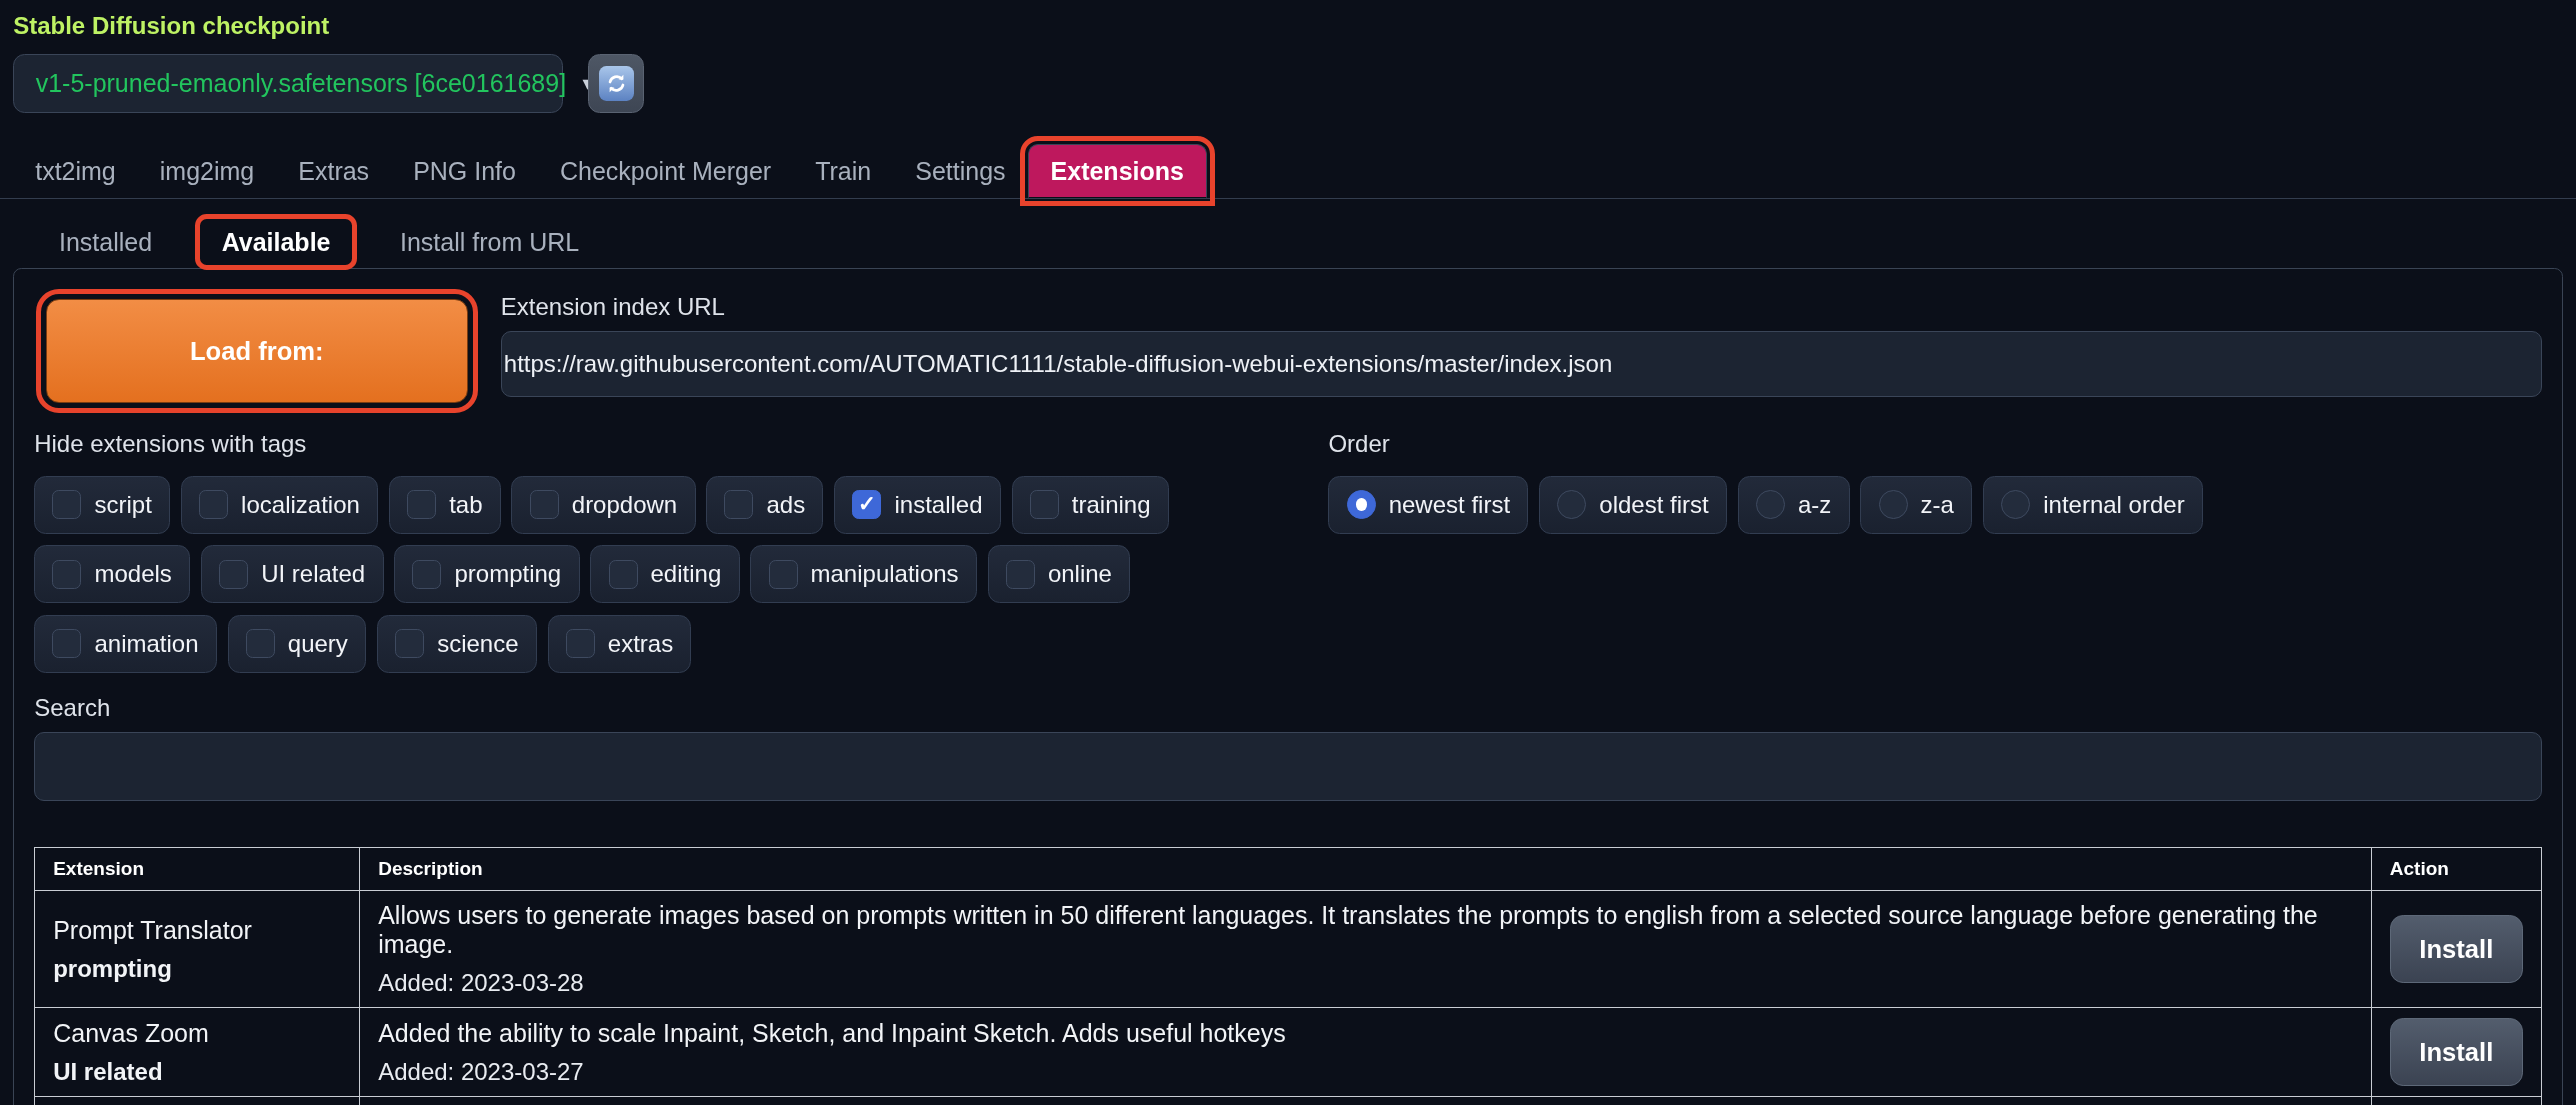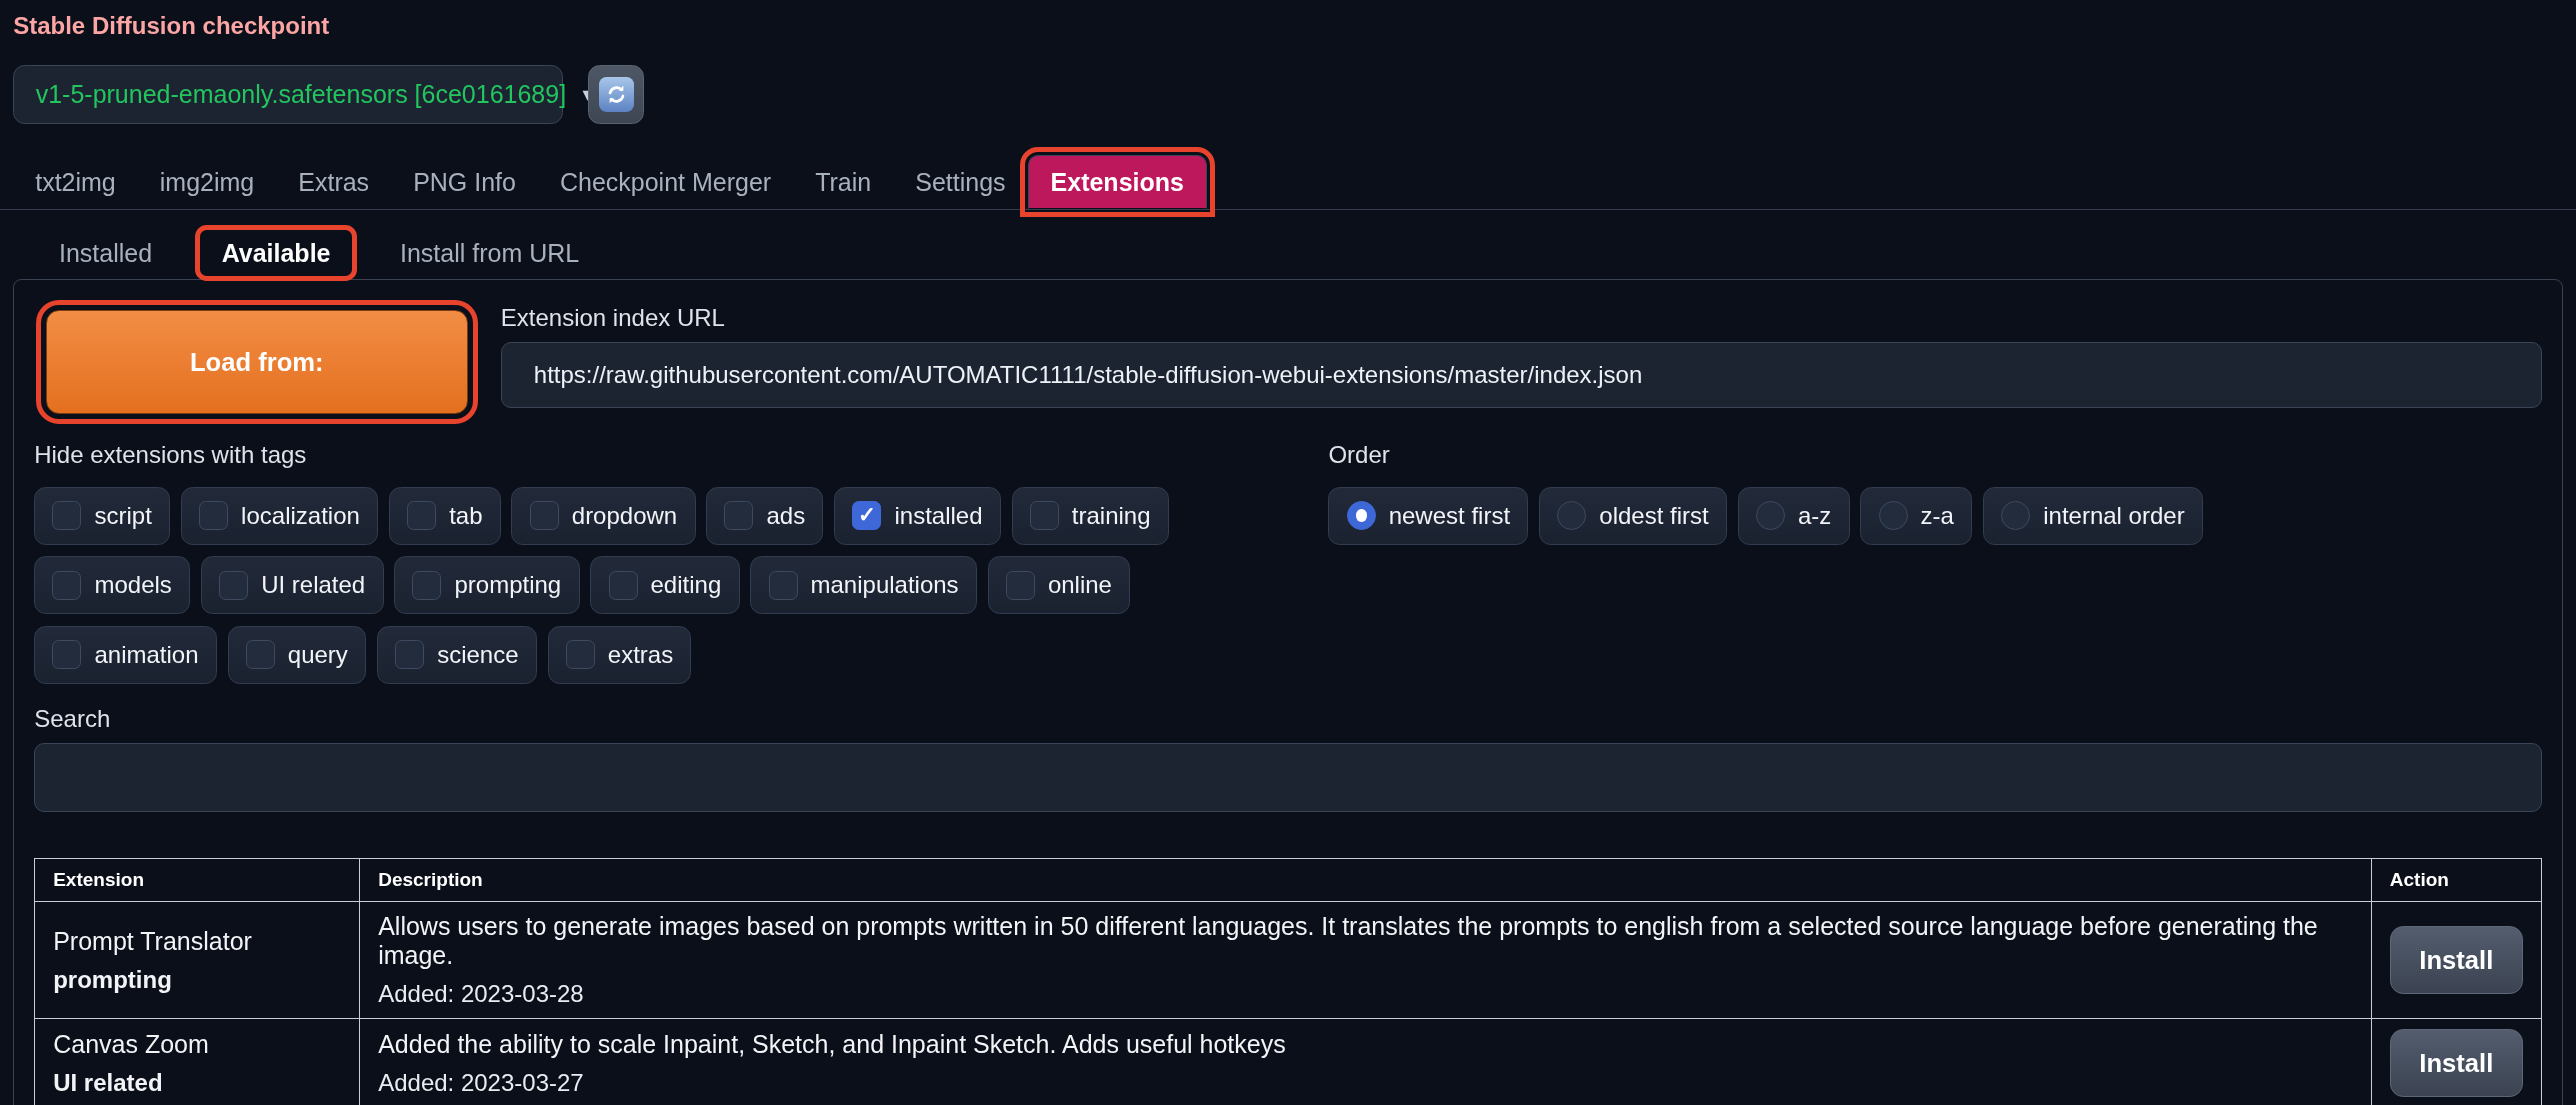--- a/index.html
+++ b/index.html
@@ -2,21 +2,21 @@
 <html style="font-size:13.2px"><head>
 <meta charset="utf-8">
 <style>
   * { margin:0; padding:0; box-sizing:border-box; }
   html,body { background:#0b0f19; }
   body { font-family:"Liberation Sans", sans-serif; color:#e8ebf1; }
   #app { position:relative; width:2576px; height:1106px; overflow:hidden; background:#0b0f19; }
 
   
   .header { padding:11.6px 13.2px 0 13.2px; }
-  .ckpt-label { font-size:24px; font-weight:700; color:#fca5a5; margin-bottom:25px; }
+  .ckpt-label { font-size:24px; font-weight:700; color:#bef264; margin-bottom:14px; }
   .ckpt-row { display:flex; align-items:stretch; gap:25px; }
   .select { width:550px; height:59px; background:#1c2432; border:0.8px solid #3a4558; border-radius:11.6px;
             display:flex; align-items:center; justify-content:space-between; padding:0 21.5px; cursor:pointer; }
   .select-value { font-size:25px; color:#22c55e; white-space:nowrap; }
   .caret { color:#c9cfda; font-size:20px; margin-left:16.5px; }
   .icon-btn { width:56px; height:59px; border-radius:11.6px; border:0.8px solid #5a6372;
               background:linear-gradient(180deg,#4e5765,#3e4654); display:flex; align-items:center; justify-content:center; cursor:pointer; }
   .refresh-glyph { width:35px; height:35px; border-radius:7.4px; background:linear-gradient(180deg,#a9c6ea,#5c82c2);
               display:flex; align-items:center; justify-content:center; }
 
@@ -36,21 +36,21 @@
 
   
   .loader-row { display:flex; gap:33px; align-items:flex-start; margin:1.7px 0 0 0; }
   .load-btn { width:422px; height:104px; margin:6.6px 0 0 11.6px; border-radius:13px; cursor:pointer;
               background:linear-gradient(180deg,#f28d45,#e4701f); border:0.8px solid #7a3c10;
               color:#ffffff; font-weight:700; font-size:25.6px; display:flex; align-items:center; justify-content:center;
               outline:5px solid #e8432c; outline-offset:5px; }
   .url-group { flex:1; }
   .field-label { font-size:24px; color:#dfe3ea; margin-bottom:10px; }
   .text-input { width:100%; height:66px; background:#1c2432; border:0.8px solid #3a4558; border-radius:10px;
-                color:#eef1f6; font-size:24px; font-family:"Liberation Sans", sans-serif; padding:0 32px; outline:none; }
+                color:#eef1f6; font-size:24px; font-family:"Liberation Sans", sans-serif; padding:0 2px; outline:none; }
 
   
   .filters-row { display:flex; margin-top:26.4px; gap:13.2px; }
   .tags-col { width:1281px; }
   .order-col { flex:1; }
   .chips { display:flex; flex-wrap:wrap; gap:11.6px 10.7px; margin-top:18px; }
   .chip { display:flex; align-items:center; gap:13px; height:58px; padding:0 17.3px; cursor:pointer;
           background:linear-gradient(180deg,#222a3a,#1a212f); border:0.8px solid #323d51; border-radius:11.6px;
           font-size:24px; color:#f2f4f8; white-space:nowrap; }
   .box { width:29px; height:29px; border-radius:6.6px; background:#232c3c; border:0.8px solid #3e4a60;

